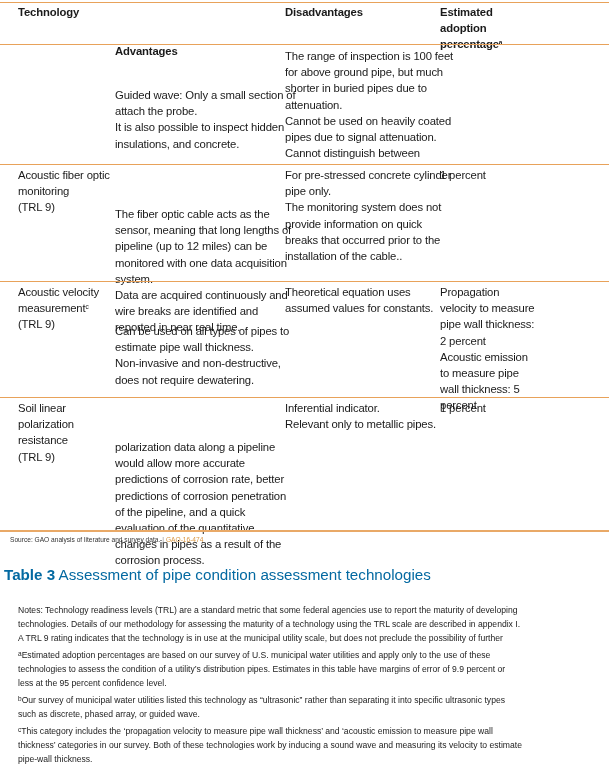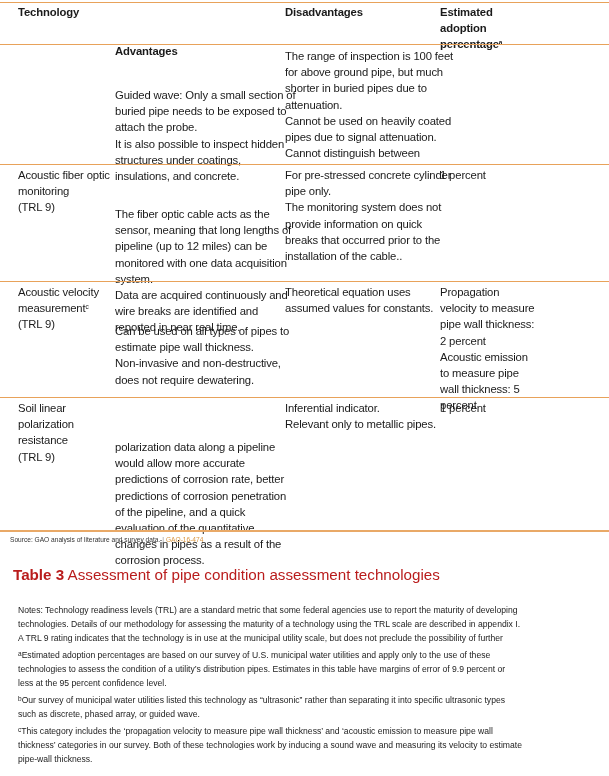--- a/index.html
+++ b/index.html
@@ -21,21 +21,21 @@
   .c4 { left: 432px; width: 105px; }
   .head .cell { font-weight: bold; }
   .line { display: block; white-space: nowrap; }
   sup { font-size: 6.5px; vertical-align: top; position: relative; top: -1px; }
   .source {
     position: absolute; left: 10px; top: 536px; font-size: 6.6px; color: #333;
   }
   .source .sep { color: #888; margin: 0 2px; }
   .source .link { color: #d8943f; }
   .caption {
-    position: absolute; left: 13px; top: 566px; font-size: 15.2px; color: #b91c1c;
+    position: absolute; left: 4px; top: 566px; font-size: 15.2px; color: #0369a1;
   }
   .caption b { font-weight: bold; }
   .notes { position: absolute; left: 10px; top: 603px; width: 595px; font-size: 8.6px; line-height: 14px; color: #222; }
   .note { margin: 0 0 3px 8px; }
   .note .line { white-space: nowrap; }
 </style>
 </head>
 <body>
 
 <div class="tbl">
@@ -50,24 +50,22 @@
       <span class="line">adoption</span>
       <span class="line"><span>percentage</span><sup>a</sup></span>
     </div>
   </div>
   <div class="hdr-line" style="top:44px"></div>
 
   <div class="row" style="top:48px">
       <div class="cell c1"></div>
       <div class="cell c2">
         <span class="line"><span>Guided wave: Only a small section of</span></span>
-        <span class="line"><span>buried pipe needs to be exposed to</span></span>
         <span class="line"><span>attach the probe.</span></span>
         <span class="line"><span>It is also possible to inspect hidden</span></span>
-        <span class="line"><span>structures under coatings,</span></span>
         <span class="line"><span>insulations, and concrete.</span></span>
       </div>
       <div class="cell c3">
         <span class="line"><span>The range of inspection is 100 feet</span></span>
         <span class="line"><span>for above ground pipe, but much</span></span>
         <span class="line"><span>shorter in buried pipes due to</span></span>
         <span class="line"><span>attenuation.</span></span>
         <span class="line"><span>Cannot be used on heavily coated</span></span>
         <span class="line"><span>pipes due to signal attenuation.</span></span>
         <span class="line"><span>Cannot distinguish between</span></span>

